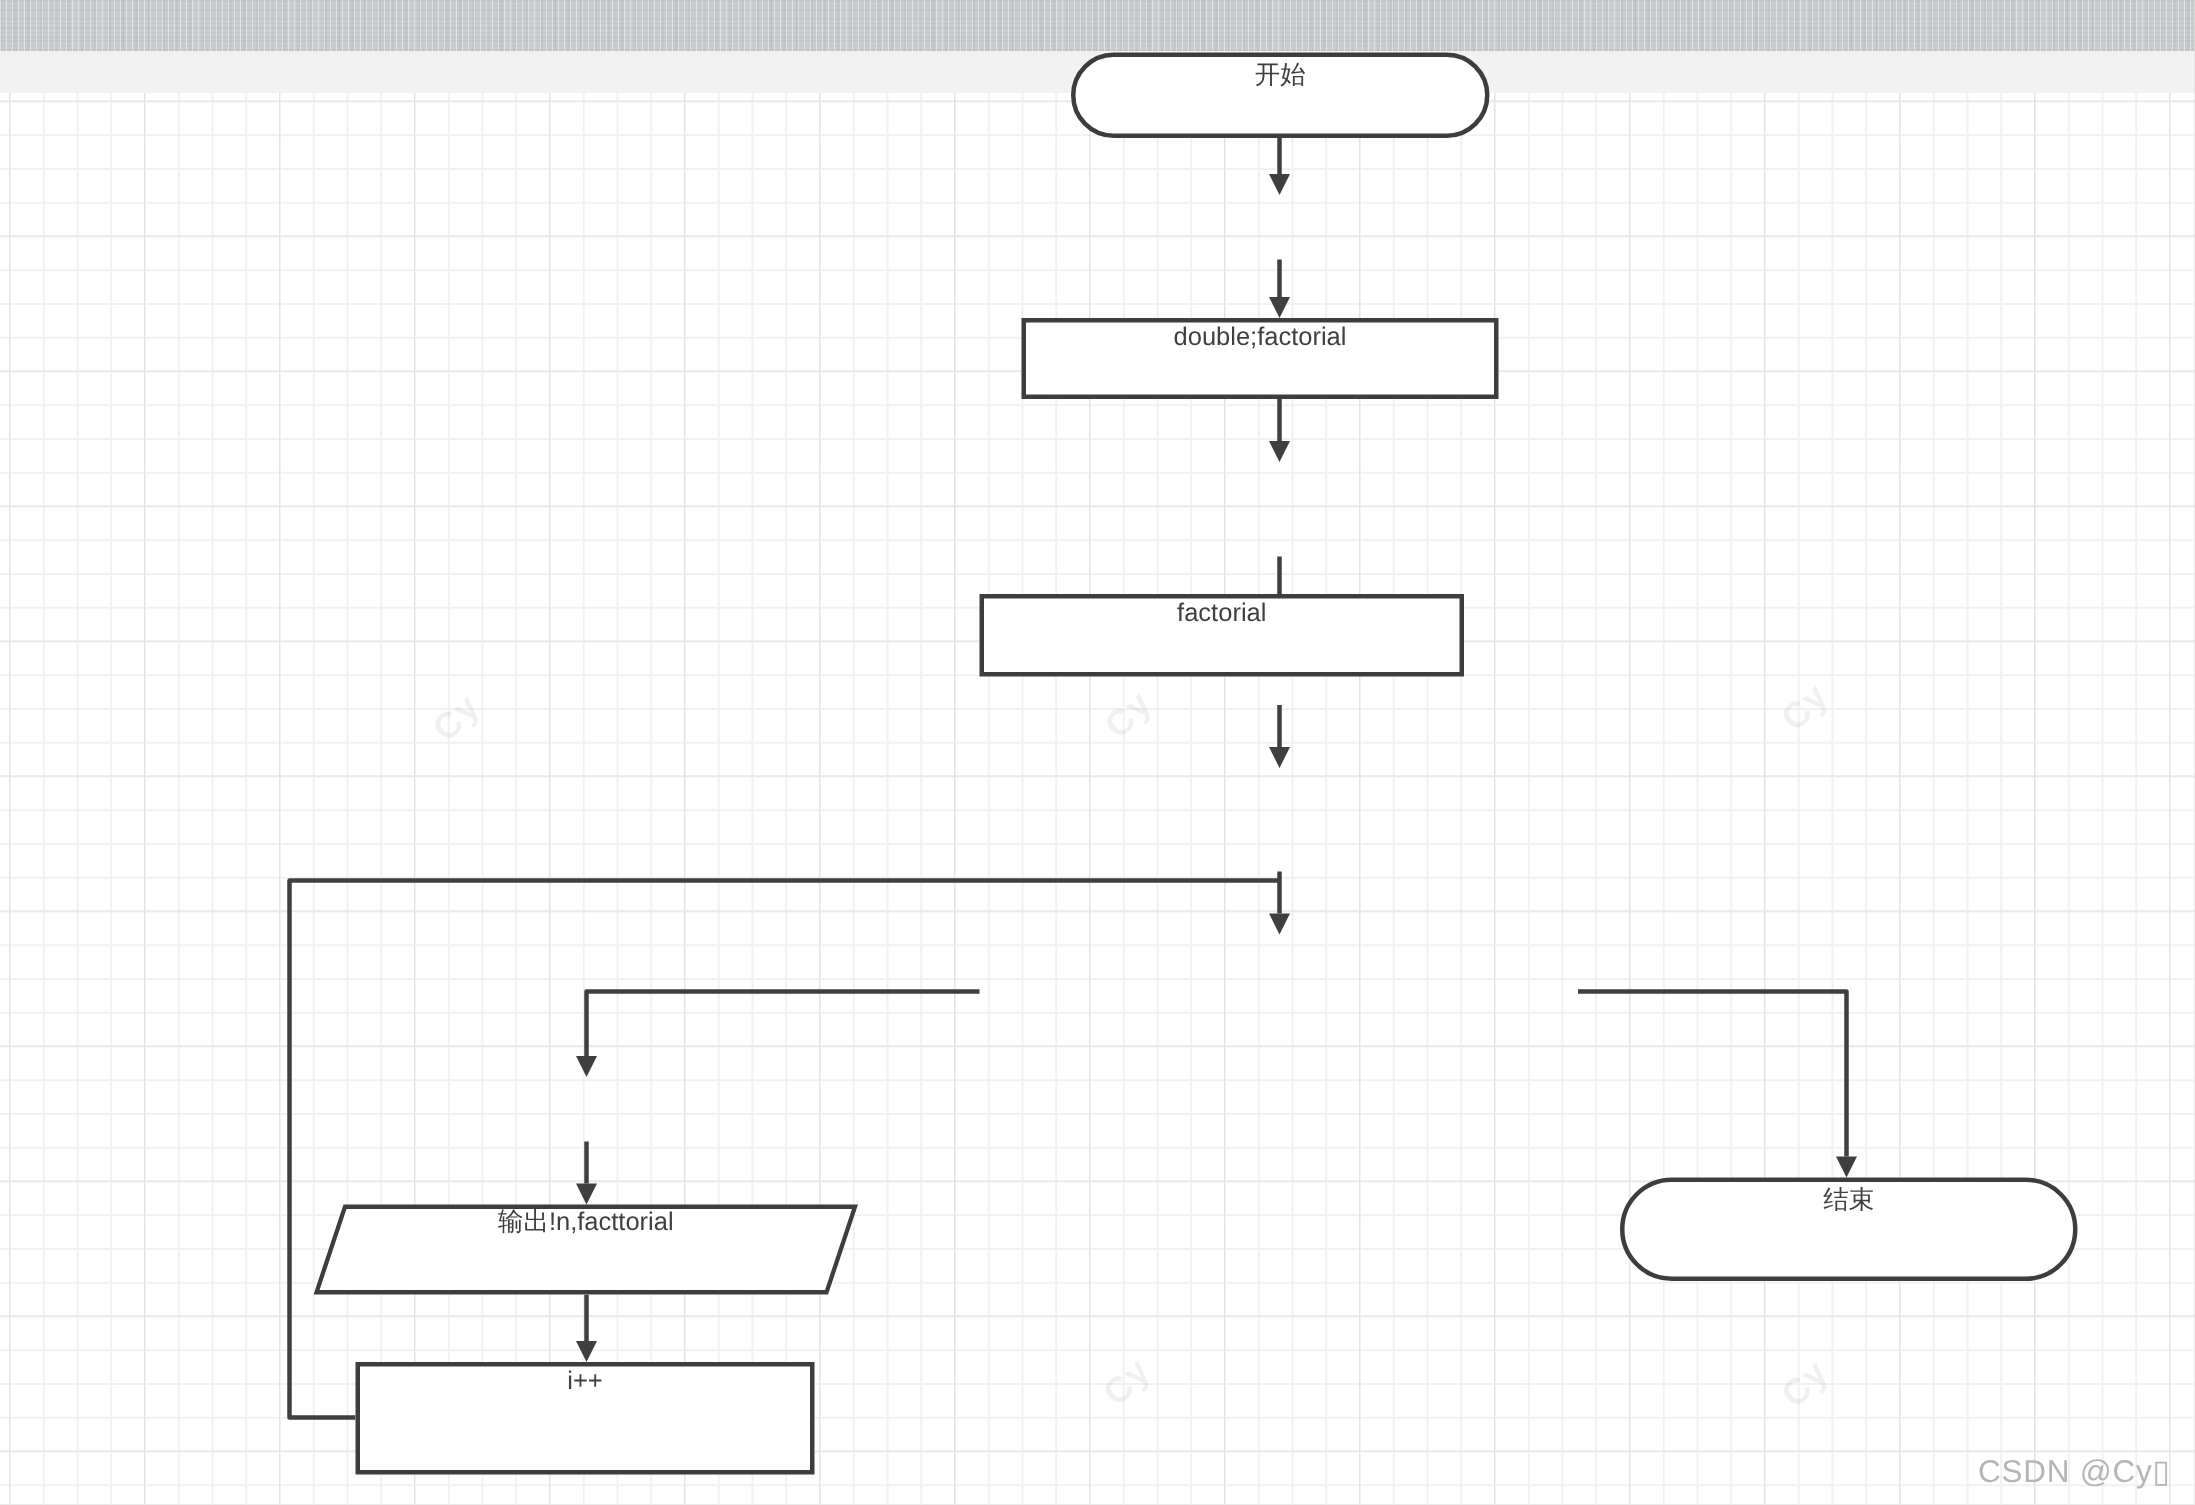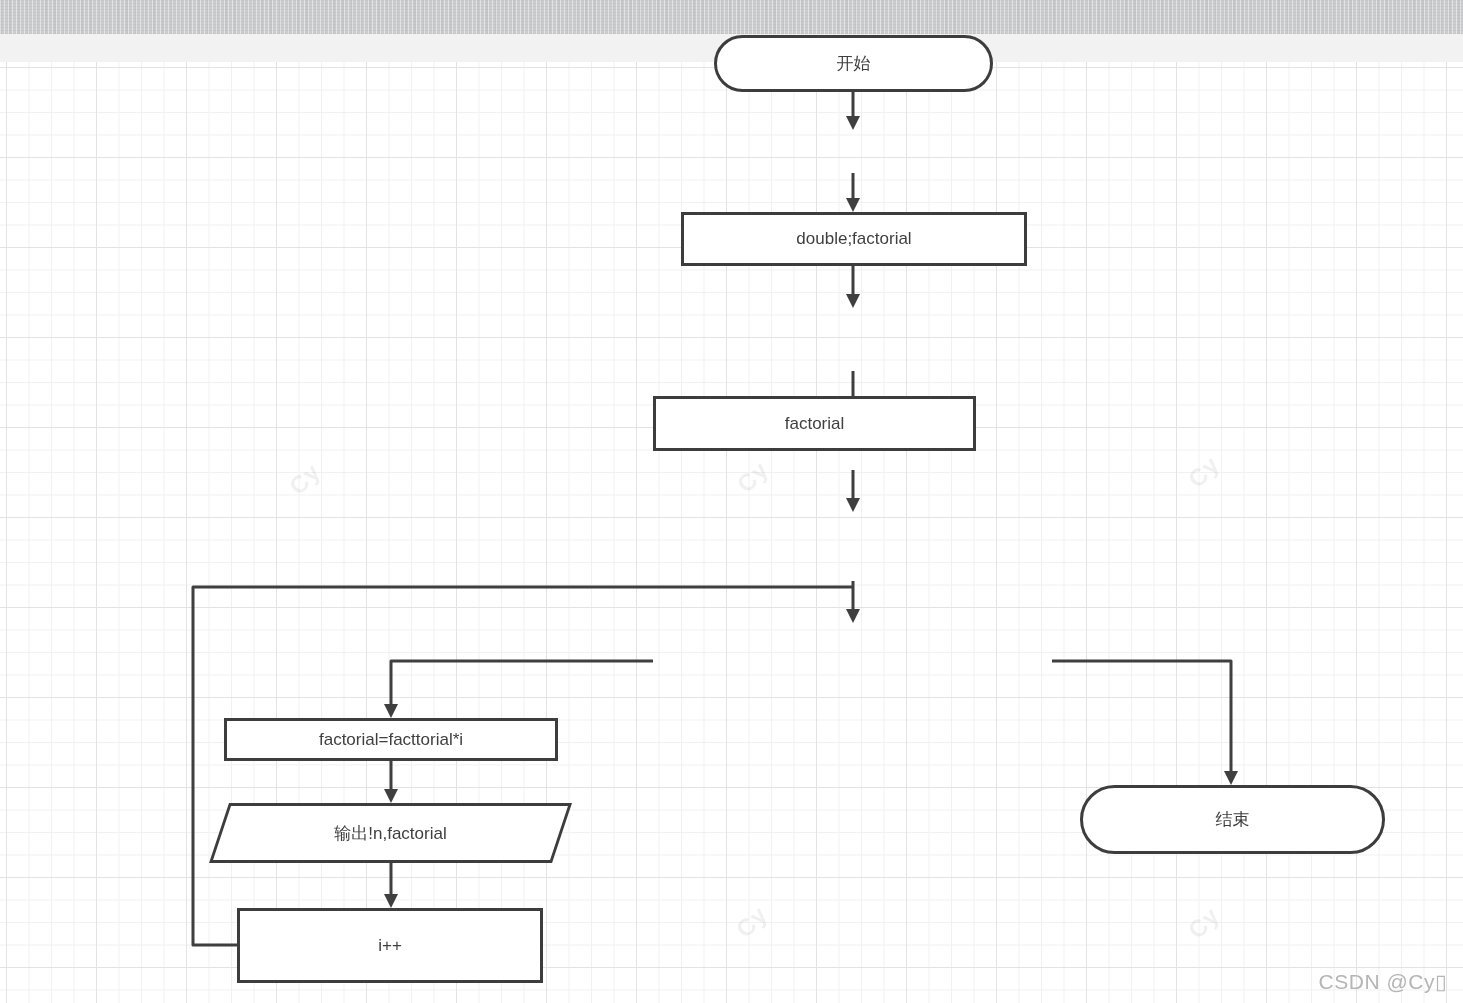--- a/index.html
+++ b/index.html
@@ -49,21 +49,21 @@
     transform:translate(-50%,-50%) rotate(-45deg);
     user-select:none;white-space:nowrap;
   }
 
   
   .connectors{position:absolute;left:0;top:0;width:1463px;height:1003px;z-index:2;pointer-events:none}
   .connectors path,.connectors polyline{fill:none;stroke:var(--connector);stroke-width:3;stroke-linejoin:round}
   .connectors polygon{fill:var(--connector);stroke:none}
 
   
-  .node{position:absolute;z-index:3;display:flex;align-items:center;justify-content:center}
+  .node{position:absolute;z-index:3;display:flex;align-items:flex-start;justify-content:center}
   .box,.terminator{background:#fff;border:3px solid var(--shape-border)}
   .terminator{border-radius:40px}
   .lbl{color:var(--node-text);font-size:17px;white-space:nowrap;pointer-events:none}
   .io-bg{position:absolute;inset:0;background:#fff;border:3px solid var(--shape-border);
          transform:skewX(-18.4deg);transform-origin:50% 0}
   .io .lbl{position:relative;transform:translateX(-10px)}
   .decision svg{position:absolute;inset:0;overflow:visible}
   .decision .lbl{position:relative}
 
   .credit{position:absolute;right:16px;bottom:9px;z-index:4;color:var(--credit);font-size:21px;letter-spacing:0.5px}
@@ -128,38 +128,35 @@
       <path d="M1052,661 H1231 V771"></path>
         <polygon points="1231,785 1224,771 1238,771"></polygon>
     </g>
   </svg>
 
   <div class="node terminator" style="left:714px;top:35px;width:279px;height:57px">
     <span class="lbl">开始</span>
   </div>
 
 
-  <div class="node box" style="left:681px;top:212px;width:346px;height:54px">
+  <div class="node box" style="left:681px;top:212px;width:318px;height:54px">
     <span class="lbl">double;factorial</span>
   </div>
 
 
   <div class="node box" style="left:653px;top:396px;width:323px;height:55px">
     <span class="lbl">factorial</span>
   </div>
 
 
 
-  <div class="node box" style="left:224px;top:718px;width:334px;height:43px">
-    <span class="lbl">factorial=facttorial*i</span>
-  </div>
 
   <div class="node io" style="left:229px;top:803px;width:343px;height:60px">
     <div class="io-bg"></div>
-    <span class="lbl">输出!n,factorial</span>
+    <span class="lbl">输出!n,facttorial</span>
   </div>
 
   <div class="node box" style="left:237px;top:908px;width:306px;height:75px">
     <span class="lbl">i++</span>
   </div>
 
   <div class="node terminator" style="left:1080px;top:785px;width:305px;height:69px">
     <span class="lbl">结束</span>
   </div>
 

